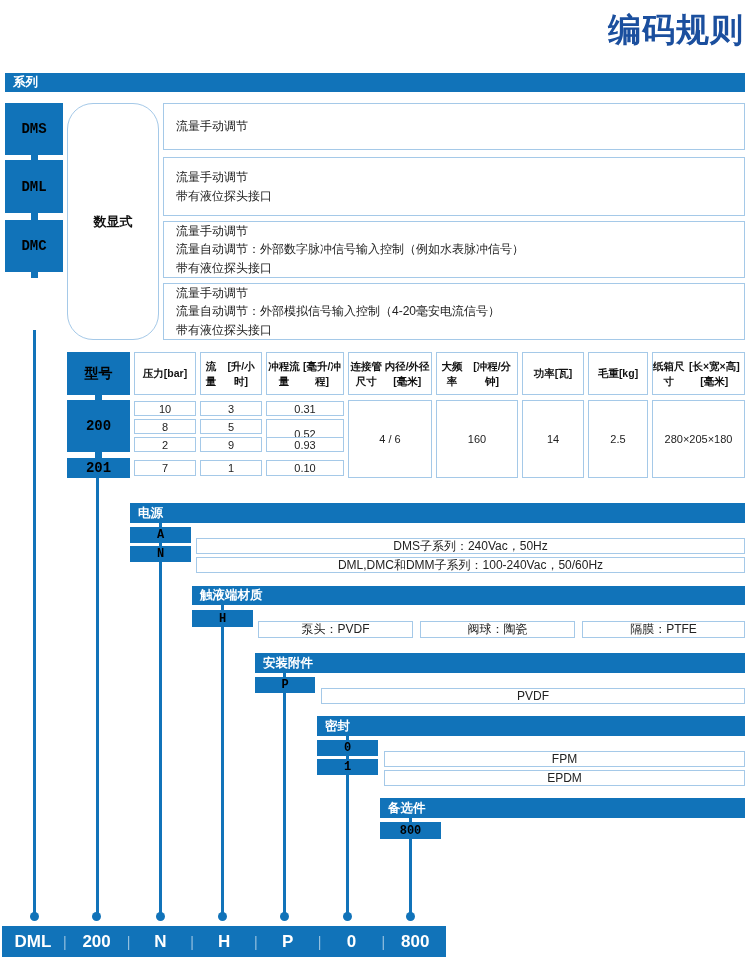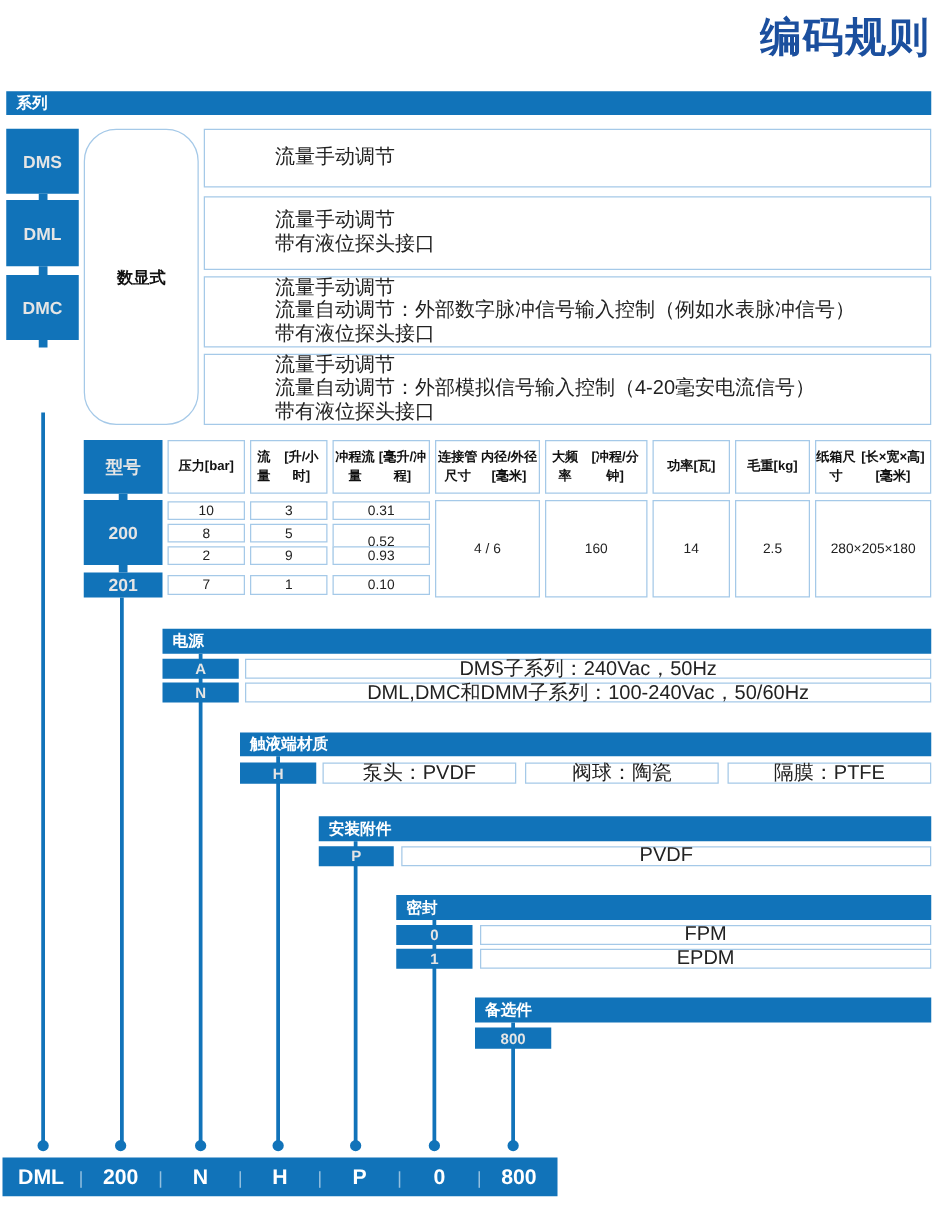--- a/index.html
+++ b/index.html
@@ -11,33 +11,33 @@
   }
   *{box-sizing:border-box;margin:0;padding:0;}
   html,body{background:#ffffff;}
   body{font-family:"Liberation Sans","DejaVu Sans",sans-serif;color:var(--text);}
   .page{position:relative;width:750px;height:973px;background:#ffffff;overflow:hidden;}
 
   .title{position:absolute;top:8px;right:6px;font-size:33px;font-weight:bold;color:var(--title);letter-spacing:1px;}
 
   .hdr{position:absolute;background:var(--blue);color:#fff;font-size:12.5px;font-weight:bold;
        display:flex;align-items:center;padding-left:8px;z-index:2;}
-  .key{position:absolute;background:var(--blue);color:#e5e5e5;font-weight:bold;
-       display:flex;align-items:center;justify-content:center;z-index:2;}
+  .key{position:absolute;background:var(--blue);color:#000000;font-weight:bold;
+       display:flex;align-items:center;justify-content:center;z-index:2;font-family:Liberation Mono, monospace;}
   .key.big{font-size:14px;}
   .key.small{font-size:12px;}
   .cell{position:absolute;background:#fff;border:1px solid var(--border);z-index:1;}
   .cell.center{display:flex;align-items:center;justify-content:center;text-align:center;}
   .cell.num{font-size:11px;}
-  .cell.val{font-size:16px;}
+  .cell.val{font-size:12px;margin-top:11px;}
   .colhead{display:flex;align-items:center;justify-content:center;
            font-size:10.5px;font-weight:600;line-height:1.35;text-align:center;color:#111;}
   .descbox{position:absolute;background:#fff;border:1px solid var(--border);z-index:1;
            display:flex;flex-direction:column;justify-content:center;padding-left:12px;}
-  .descbox div{font-size:16px;line-height:18.5px;color:var(--text);margin-left:44px;}
+  .descbox div{font-size:12px;line-height:18.5px;color:var(--text);}
   .groupbox{font-size:13px;font-weight:bold;color:#111;border-radius:26px;}
 
   .tick{position:absolute;width:7px;background:var(--blue);z-index:0;}
   .vline{position:absolute;width:3px;background:var(--blue);z-index:0;}
   .dot{position:absolute;width:9px;height:9px;border-radius:50%;background:var(--blue);z-index:2;}
 
   .codebar{position:absolute;left:2px;top:926px;width:444px;height:31px;background:var(--blue);
            display:flex;align-items:stretch;z-index:2;}
   .codebar .seg{flex:1;display:flex;align-items:center;justify-content:center;
                 color:#fff;font-size:17px;font-weight:bold;}

